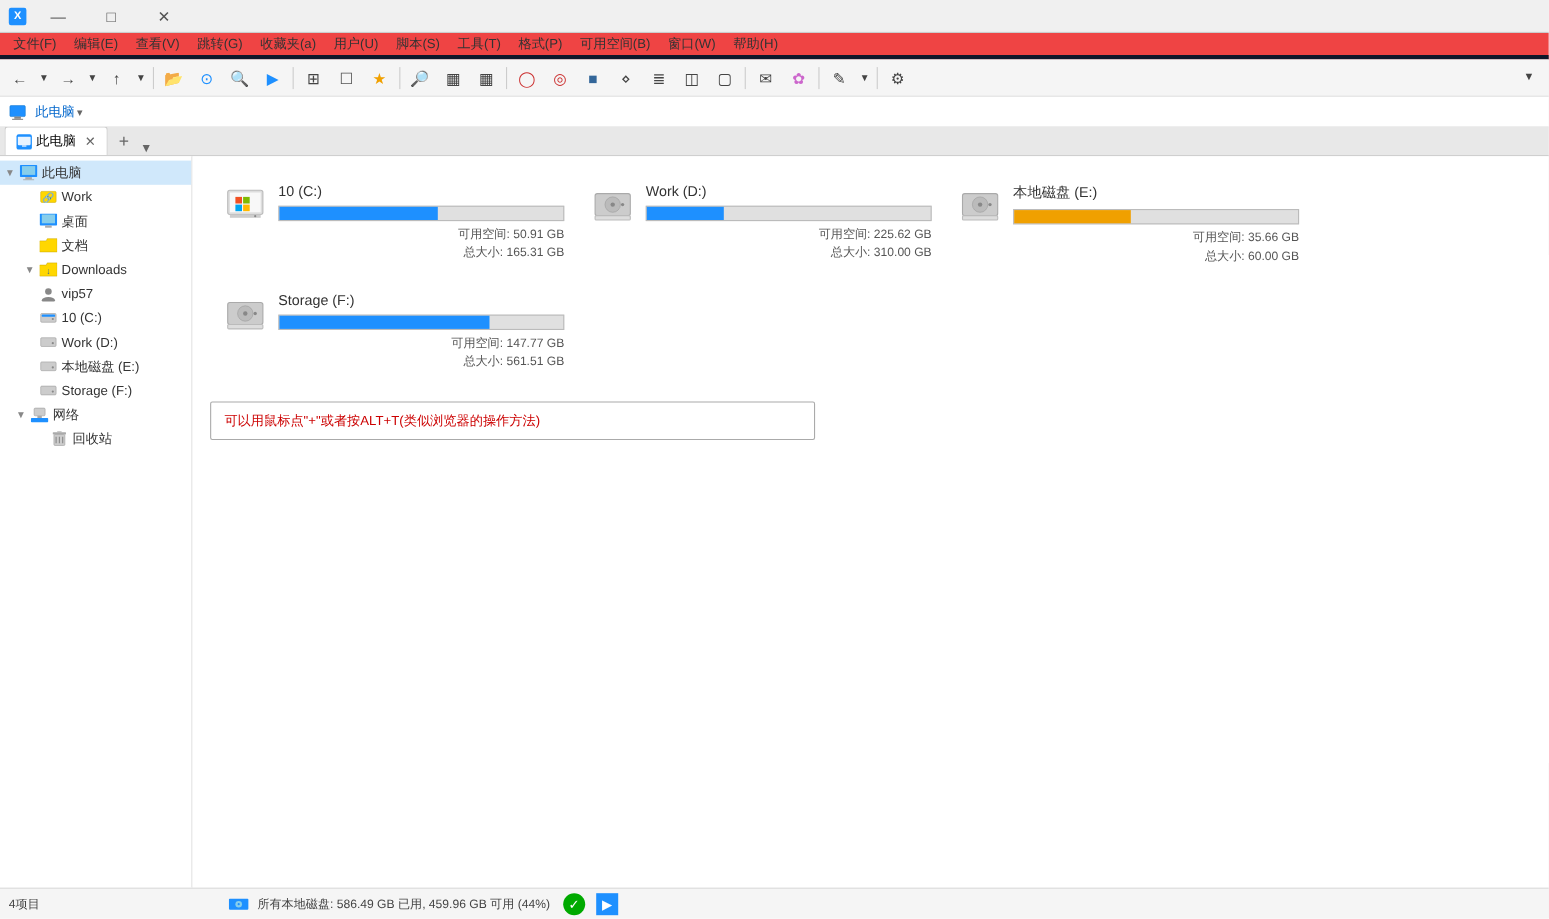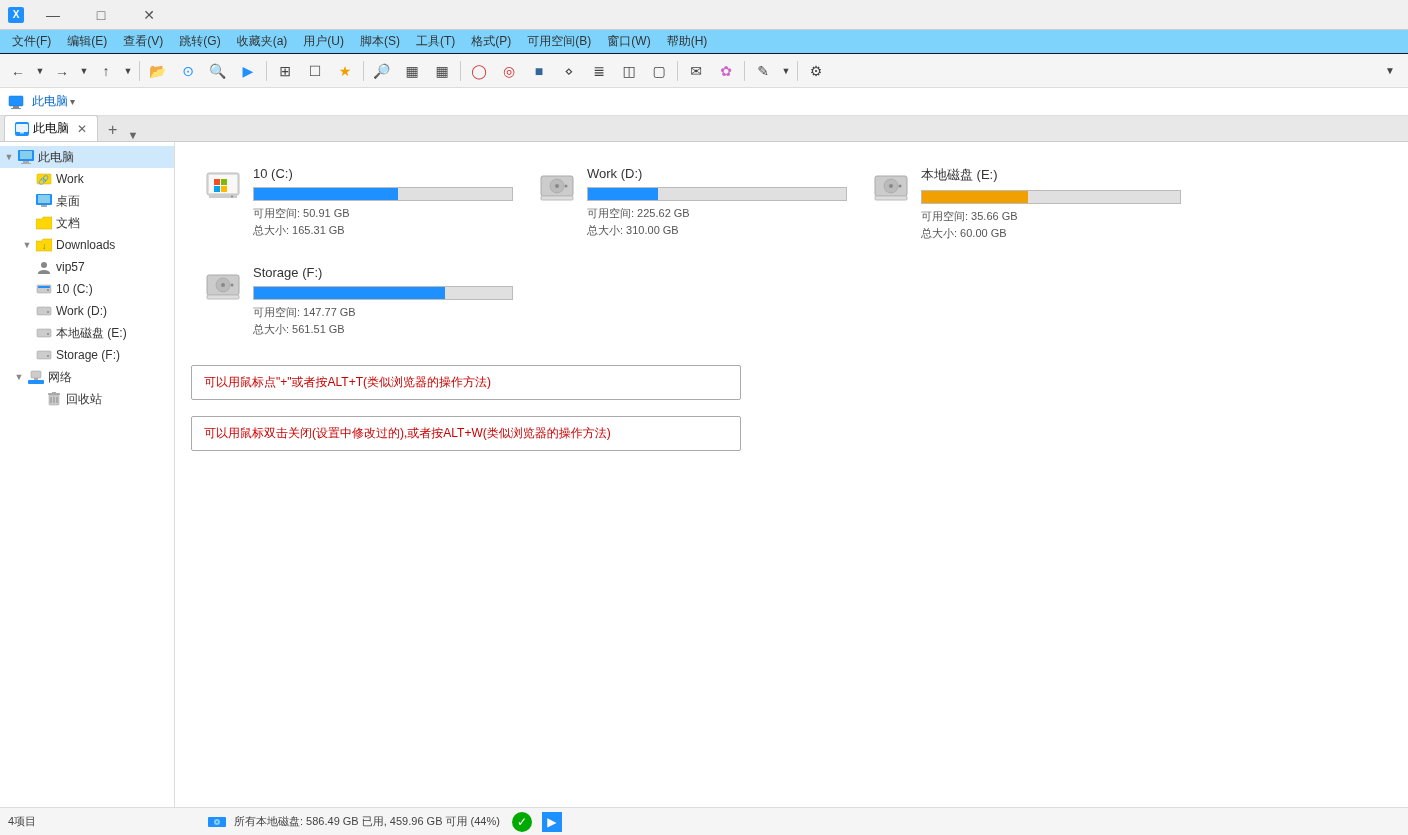--- a/index.html
+++ b/index.html
@@ -6,21 +6,21 @@
     body { font-family: "Microsoft YaHei", "SimSun", sans-serif; font-size: 12px; background: #f0f0f0; width: 1408px; height: 835px; overflow: hidden; }
 
     
     #titlebar { background: #f0f0f0; height: 30px; display: flex; align-items: center; padding: 0 8px; border-bottom: 1px solid #ccc; }
     #titlebar .app-icon { width: 16px; height: 16px; background: #1e90ff; border-radius: 2px; margin-right: 6px; display: flex; align-items: center; justify-content: center; color: white; font-weight: bold; font-size: 10px; }
     #titlebar .title-text { flex: 1; font-size: 12px; color: #333; }
     #titlebar .win-controls { display: flex; gap: 2px; }
     #titlebar .win-btn { width: 46px; height: 30px; display: flex; align-items: center; justify-content: center; cursor: pointer; font-size: 14px; color: #555; background: transparent; border: none; }
 
     
-    #menubar { background: #7dd3fc; height: 24px; display: flex; align-items: center; padding: 0 4px; border-bottom: 1px solid #0f172a; }
+    #menubar { background: #ef4444; height: 24px; display: flex; align-items: center; padding: 0 4px; border-bottom: 4px solid #0f172a; }
     .menu-item { padding: 2px 8px; cursor: pointer; font-size: 12px; color: #333; }
 
     
     #toolbar { background: #f5f5f5; height: 34px; display: flex; align-items: center; padding: 0 4px; border-bottom: 1px solid #ddd; gap: 2px; }
     .tb-btn { width: 28px; height: 28px; display: flex; align-items: center; justify-content: center; cursor: pointer; border: 1px solid transparent; border-radius: 2px; font-size: 14px; color: #444; }
     .tb-sep { width: 1px; height: 20px; background: #ccc; margin: 0 2px; }
     .tb-nav { display: flex; align-items: center; gap: 1px; }
 
     
     #pathbar { background: #fff; height: 28px; display: flex; align-items: center; padding: 0 8px; border-bottom: 1px solid #ddd; gap: 4px; }
@@ -47,21 +47,21 @@
     
     #content { flex: 1; background: #fff; padding: 16px; overflow-y: auto; }
     .drive-row { display: flex; gap: 0; width: 100%; margin-bottom: 8px; }
     .drive-card { display: flex; align-items: flex-start; gap: 10px; padding: 8px 12px; min-width: 300px; cursor: pointer; }
     .drive-icon { width: 40px; height: 40px; flex-shrink: 0; display: flex; align-items: center; justify-content: center; }
     .drive-info { flex: 1; }
     .drive-name { font-size: 13px; color: #333; margin-bottom: 6px; }
     .drive-bar-container { width: 260px; height: 14px; background: #e0e0e0; border: 1px solid #bbb; margin-bottom: 4px; }
     .drive-bar { height: 100%; background: #1e90ff; }
     .drive-bar.orange { background: #f0a000; }
-    .drive-stat { font-size: 11px; color: #555; line-height: 1.5; }
+    .drive-stat { font-size: 11px; color: #555; line-height: 1.5; text-align: right; }
 
     
     .tooltip-box { border: 1px solid #aaa; background: #fff; padding: 8px 12px; margin: 16px 0; max-width: 550px; border-radius: 2px; }
     .tooltip-text { color: #cc0000; font-size: 12px; }
 
     
     #statusbar { background: #f5f5f5; height: 28px; display: flex; align-items: center; padding: 0 8px; border-top: 1px solid #ddd; font-size: 11px; color: #444; gap: 0; }
     #statusbar .status-left { width: 200px; }
     #statusbar .status-center { flex: 1; text-align: center; }
     #statusbar .status-right { display: flex; align-items: center; gap: 8px; }
@@ -387,23 +387,20 @@
           <div class="drive-stat">可用空间: 147.77 GB</div>
           <div class="drive-stat">总大小: 561.51 GB</div>
         </div>
       </div>
     </div>
 
     <div style="margin-top: 20px;">
       <div class="tooltip-box">
         <span class="tooltip-text">可以用鼠标点"+"或者按ALT+T(类似浏览器的操作方法)</span>
       </div>
-      <div class="tooltip-box" style="margin-top:8px;">
-        <span class="tooltip-text">可以用鼠标双击关闭(设置中修改过的),或者按ALT+W(类似浏览器的操作方法)</span>
-      </div>
     </div>
   </div>
 </div>
 
 <div style="display:flex; flex-direction:column;">
   <div id="statusbar">
     <div class="status-left">
       <span>4项目</span>
     </div>
     <div class="status-right">

